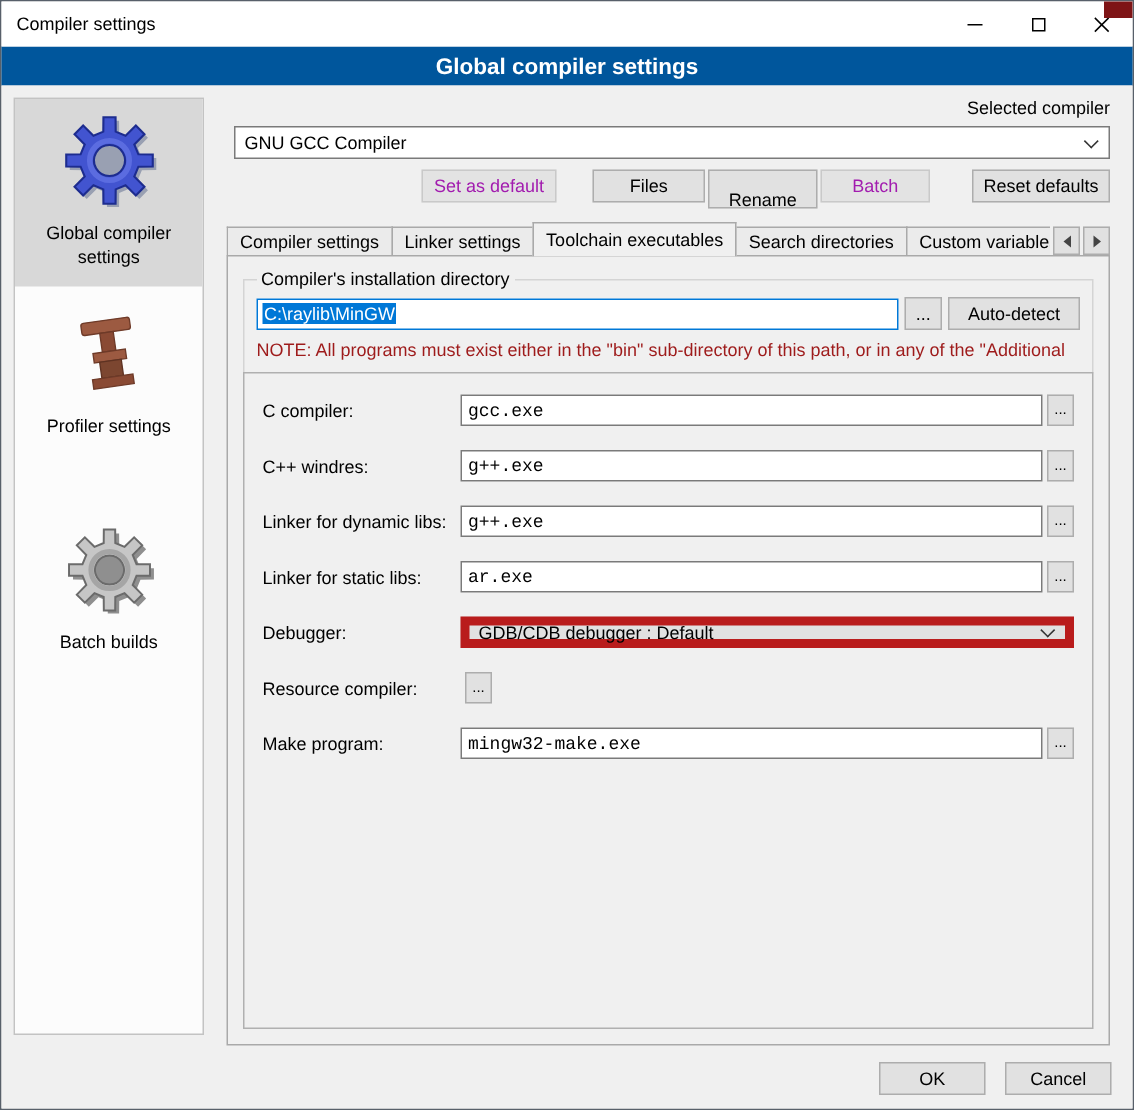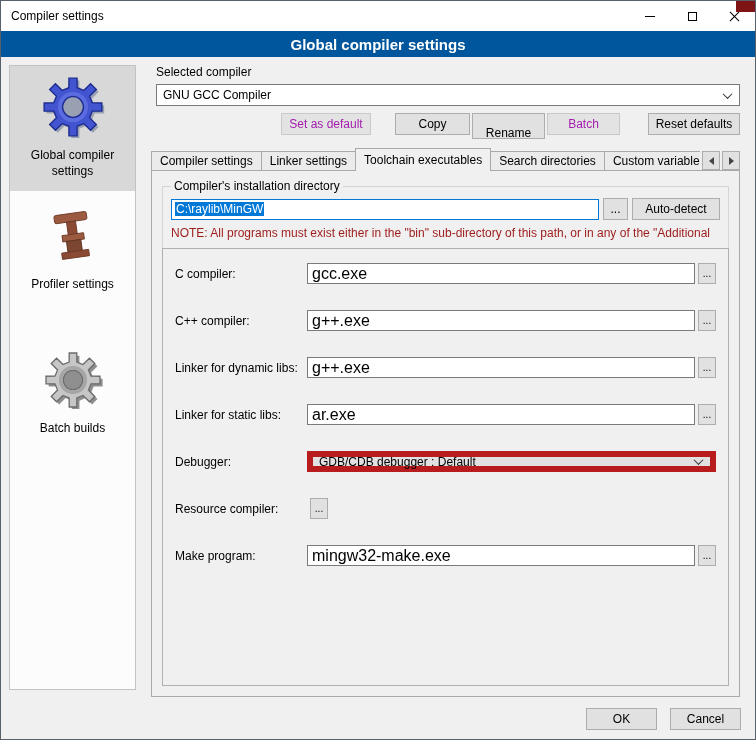--- a/index.html
+++ b/index.html
@@ -50,21 +50,21 @@
     display:flex; flex-direction:column; align-items:center;
     padding:10px 4px 12px; cursor:default;
   }
   .side-item.selected { background:#d8d8d8; }
   .side-item.profiler { margin-top:4px; }
   .side-item.batch { margin-top:34px; }
   .side-label { text-align:center; margin-top:10px; line-height:1.3; }
   .icon-box { width:72px; height:62px; display:flex; align-items:center; justify-content:center; }
   
   .main { position:absolute; left:150px; top:6px; right:15px; }
-  .field-label { margin:2px 0 5px 5px; }
+  .field-label { margin:2px 0 5px 5px;text-align:right; }
   .combobox {
     height:22px; background:#fff; border:1px solid #7a7a7a;
     display:flex; align-items:center; padding:0 8px 0 6px; margin-left:5px;
   }
   .combobox .chev {
     width:7px; height:7px; border-right:1.5px solid #333; border-bottom:1.5px solid #333;
     transform:rotate(45deg) translate(-1px,-1px); margin-left:auto;
   }
   .btn {
     background:#e1e1e1; border:1px solid #adadad; font-size:12px;
@@ -112,25 +112,25 @@
   .seltext { background:#0078d7; color:#fff; padding:0 1px; }
   .btn.small { width:25px; padding:0; }
   .btn.autodetect { width:88px; padding:0; }
   .note { color:#9e1b1b; margin-top:6px; white-space:nowrap; overflow:hidden; }
   
   .subtabbar { display:flex; align-items:flex-end; height:23px; margin:8px 0 0 2px; position:relative; z-index:2; }
   .sub-panel {
     border:1px solid #b0b0b0; background:#f0f0f0; margin:-1px 2px 2px 2px;
     padding:14px 12px; flex:1; overflow:hidden;
   }
-  .form-row { display:flex; align-items:center; height:21px; margin-bottom:26px; }
+  .form-row { display:flex; align-items:center; height:21px; margin-bottom:16px; }
   .form-label { width:132px; flex:none; }
   .textinput {
     flex:1; height:21px; border:1px solid #7a7a7a; background:#fff;
-    font-family:Liberation Sans, sans-serif; font-size:16px; padding:0 4px;
+    font-family:Liberation Mono, monospace; font-size:12px; padding:0 4px;
   }
   .btn.tiny { width:18px; height:21px; padding:0; margin-left:3px; font-size:10px; line-height:1; }
   .combobox.gray {
     flex:1; margin-left:0; height:21px; background:#e1e1e1; border:6px solid #b91c1c;
   }
   
   .footer { position:absolute; right:14px; bottom:9px; display:flex; gap:13px; }
   .btn.wide { width:71px; }
 </style>
 </head>
@@ -203,21 +203,21 @@
 
       <div class="field-label">Selected compiler</div>
 
       <div class="combobox">
         <span>GNU GCC Compiler</span>
         <span class="chev"></span>
       </div>
 
       <div class="btn-row">
         <button class="btn btn-setdef" disabled="">Set as default</button>
-        <button class="btn btn-copy">Copy</button>
+        <button class="btn btn-copy">Files</button>
         <button class="btn btn-rename">Rename</button>
         <button class="btn btn-delete" disabled="">Batch</button>
         <button class="btn btn-reset">Reset defaults</button>
       </div>
 
       <div class="tabbar">
         <div class="tabs-clip">
           <div class="tab">Compiler settings</div>
           <div class="tab">Linker settings</div>
           <div class="tab active">Toolchain executables</div>
@@ -252,21 +252,21 @@
 
         <div class="sub-panel">
 
           <div class="form-row">
             <span class="form-label">C compiler:</span>
             <input class="textinput" value="gcc.exe" style="">
             <button class="btn tiny">...</button>
           </div>
 
           <div class="form-row">
-            <span class="form-label">C++ compiler:</span>
+            <span class="form-label">C++ windres:</span>
             <input class="textinput" value="g++.exe" style="">
             <button class="btn tiny">...</button>
           </div>
 
           <div class="form-row">
             <span class="form-label">Linker for dynamic libs:</span>
             <input class="textinput" value="g++.exe" style="">
             <button class="btn tiny">...</button>
           </div>
 

